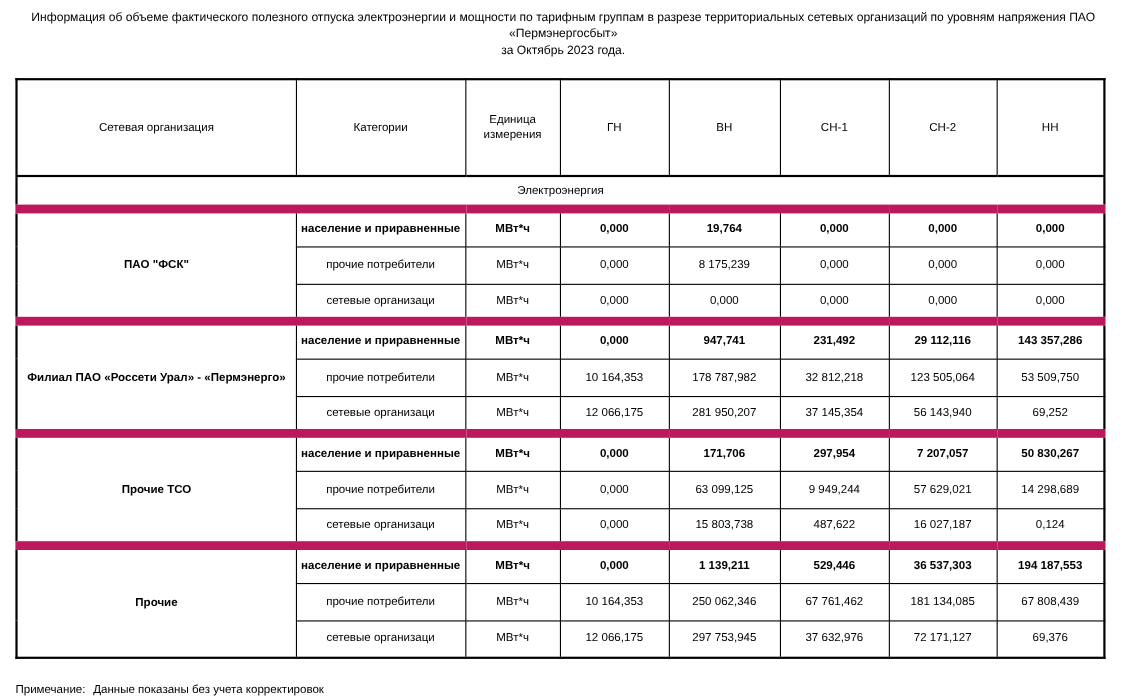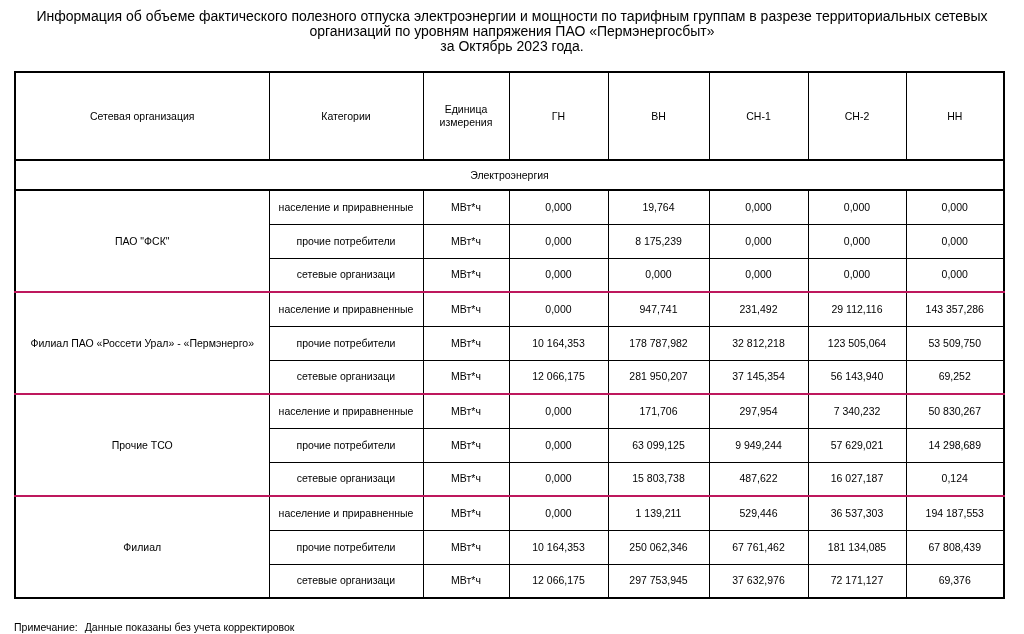--- a/index.html
+++ b/index.html
@@ -6,21 +6,21 @@
   html, body {
     width: 1024px; height: 634px;
     background: #ffffff;
     overflow: hidden;
     font-family: "Liberation Sans", sans-serif;
     color: #000;
   }
   .title-wrap {
     margin-top: 9px;
     text-align: center;
-    font-size: 14px;
+    font-size: 11px;
     line-height: 15px;
     padding: 0 18px;
   }
   .title-line2 { font-weight: normal; }
   .title-suffix { font-weight: normal; }
 
   table.main {
     margin: 17px 0 0 14px;
     width: 989px;
     border-collapse: collapse;
@@ -42,21 +42,21 @@
     border-bottom: 2px solid #000;
   }
   tr.section-row td {
     height: 30px;
     border-top: 2px solid #000;
     border-bottom: 2px solid #000;
     font-size: 10.5px;
   }
   td.org-cell { font-size: 10.5px; }
   tr.data-row td { height: 34px; white-space: nowrap; }
-  tr.group-start td { border-top: 2px solid #be185d; }
+  tr.group-start td { border-top: 8px solid #be185d; font-weight: bold; }
 
   .footnote {
     margin: 22px 0 0 14px;
     font-size: 10.5px;
   }
   .footnote .fn-label { margin-right: 7px; }
 </style>
 </head>
 <body>
 
@@ -151,21 +151,21 @@
       <td>69,252</td>
     </tr>
 
     <tr class="data-row group-start">
       <td class="org-cell" rowspan="3">Прочие ТСО</td>
       <td>население и приравненные</td>
       <td>МВт*ч</td>
       <td>0,000</td>
       <td>171,706</td>
       <td>297,954</td>
-      <td>7 340,232</td>
+      <td>7 207,057</td>
       <td>50 830,267</td>
     </tr>
     <tr class="data-row">
       <td>прочие потребители</td>
       <td>МВт*ч</td>
       <td>0,000</td>
       <td>63 099,125</td>
       <td>9 949,244</td>
       <td>57 629,021</td>
       <td>14 298,689</td>
@@ -174,21 +174,21 @@
       <td>сетевые организаци</td>
       <td>МВт*ч</td>
       <td>0,000</td>
       <td>15 803,738</td>
       <td>487,622</td>
       <td>16 027,187</td>
       <td>0,124</td>
     </tr>
 
     <tr class="data-row group-start">
-      <td class="org-cell" rowspan="3">Филиал</td>
+      <td class="org-cell" rowspan="3">Прочие</td>
       <td>население и приравненные</td>
       <td>МВт*ч</td>
       <td>0,000</td>
       <td>1 139,211</td>
       <td>529,446</td>
       <td>36 537,303</td>
       <td>194 187,553</td>
     </tr>
     <tr class="data-row">
       <td>прочие потребители</td>

